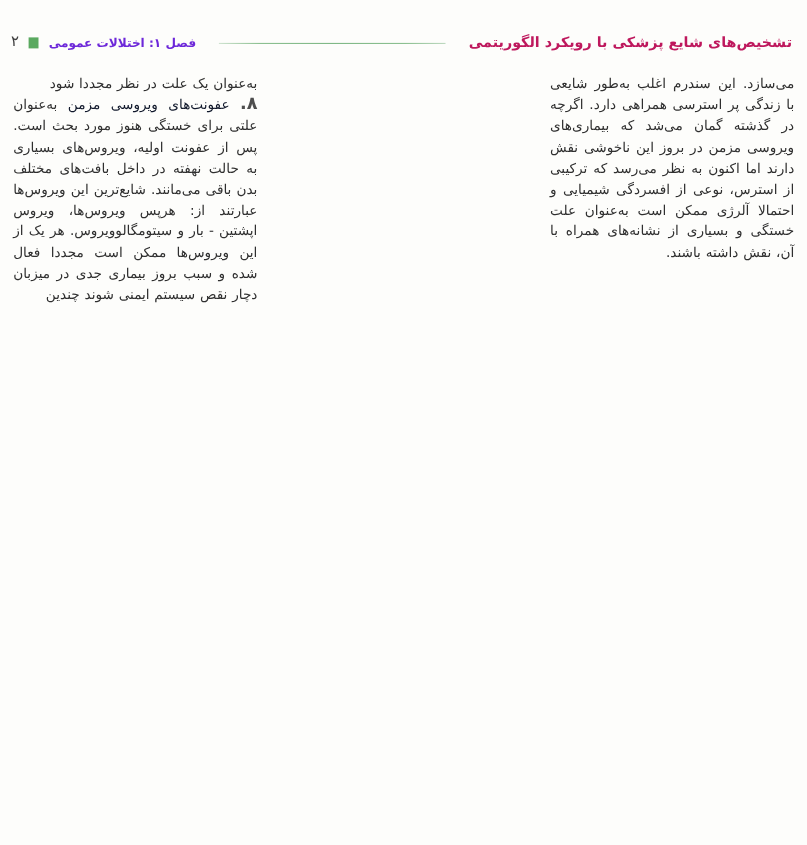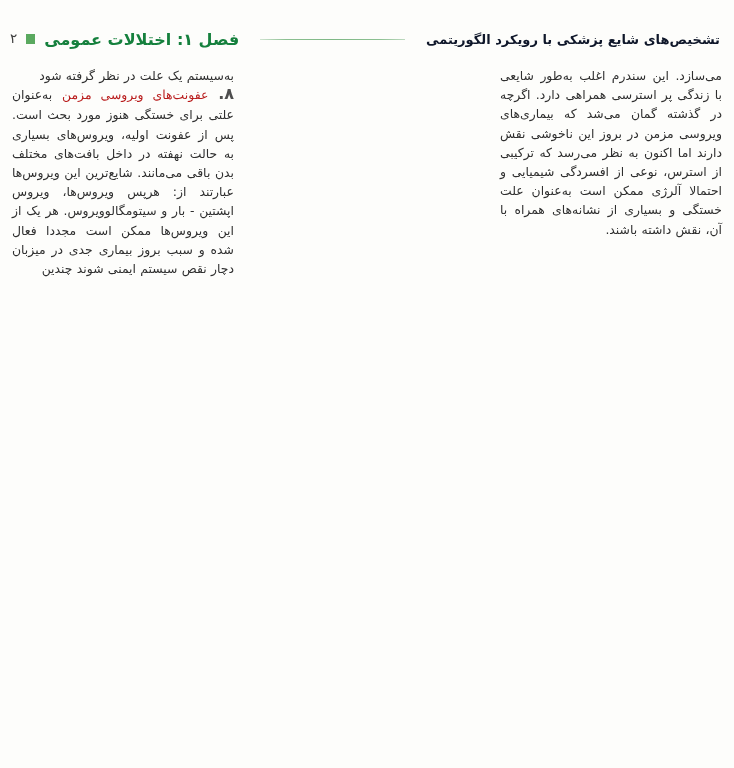--- a/index.html
+++ b/index.html
@@ -46,37 +46,37 @@
     flex: 0 0 auto;
   }
   .header-bullet {
     width: 9px;
     height: 10px;
     background: #5aa95f;
     flex: 0 0 auto;
     margin-bottom: 1px;
   }
   .chapter-label {
-    font-size: 16px;
-    color: #15803d;
+    font-size: 11px;
+    color: #6d28d9;
     white-space: nowrap;
     flex: 0 0 auto;
     font-weight: 600;
     letter-spacing: -0.1px;
   }
   .header-rule {
     flex: 1 1 auto;
     height: 1px;
     background: linear-gradient(to left, #bed9c0 0%, #8cc091 18%, #7fb886 50%, #8cc091 82%, #cfe3d0 100%);
     margin: 1px 12px 0 12px;
     min-width: 40px;
   }
   .book-title {
     font-size: 13px;
-    color: #0f172a;
+    color: #be185d;
     white-space: nowrap;
     flex: 0 0 auto;
     font-weight: 600;
     letter-spacing: -0.1px;
   }
 
   
   .columns {
     position: absolute;
     top: 66px;
@@ -110,22 +110,21 @@
   .numbered {
     text-indent: 0;
   }
   .item-number {
     color: #4e4e4e;
     font-size: 16px;
     font-weight: 700;
     line-height: 1;
   }
   .accent {
-    color: #b91c1c;
-    font-family: Liberation Serif, serif;
+    color: #0f172a;
   }
 </style>
 </head>
 <body>
 
 <div class="page">
 
   <div class="running-header">
     <span class="page-number">۲</span>
     <span class="header-bullet"></span>
@@ -137,19 +136,19 @@
   <div class="columns">
 
     <div class="col">
       <p class="para-last">می‌سازد. این سندرم اغلب به‌طور شایعی با زندگی پر استرسی همراهی دارد. اگرچه در گذشته گمان می‌شد که بیماری‌های ویروسی مزمن در بروز این ناخوشی نقش دارند اما اکنون به نظر می‌رسد که ترکیبی از استرس، نوعی از افسردگی شیمیایی و احتمالا آلرژی ممکن است به‌عنوان علت خستگی و بسیاری از نشانه‌های همراه با آن، نقش داشته باشند.</p>
     </div>
 
     <div class="col">
     </div>
 
     <div class="col">
-      <p class="para-last">به‌سیستم یک علت در نظر گرفته شود</p>
+      <p class="para-last">به‌عنوان یک علت در نظر مجددا شود</p>
       <p class="numbered"><span class="item-number">۸.</span> <span class="accent">عفونت‌های ویروسی مزمن</span><span> به‌عنوان علتی برای خستگی هنوز مورد بحث است. پس از عفونت اولیه، ویروس‌های بسیاری به حالت نهفته در داخل بافت‌های مختلف بدن باقی می‌مانند. شایع‌ترین این ویروس‌ها عبارتند از: هرپس ویروس‌ها، ویروس اپشتین - بار و سیتومگالوویروس. هر یک از این ویروس‌ها ممکن است مجددا فعال شده و سبب بروز بیماری جدی در میزبان دچار نقص سیستم ایمنی شوند چندین</span></p>
     </div>
 
   </div>
 
 </div>
 
 </body></html>

